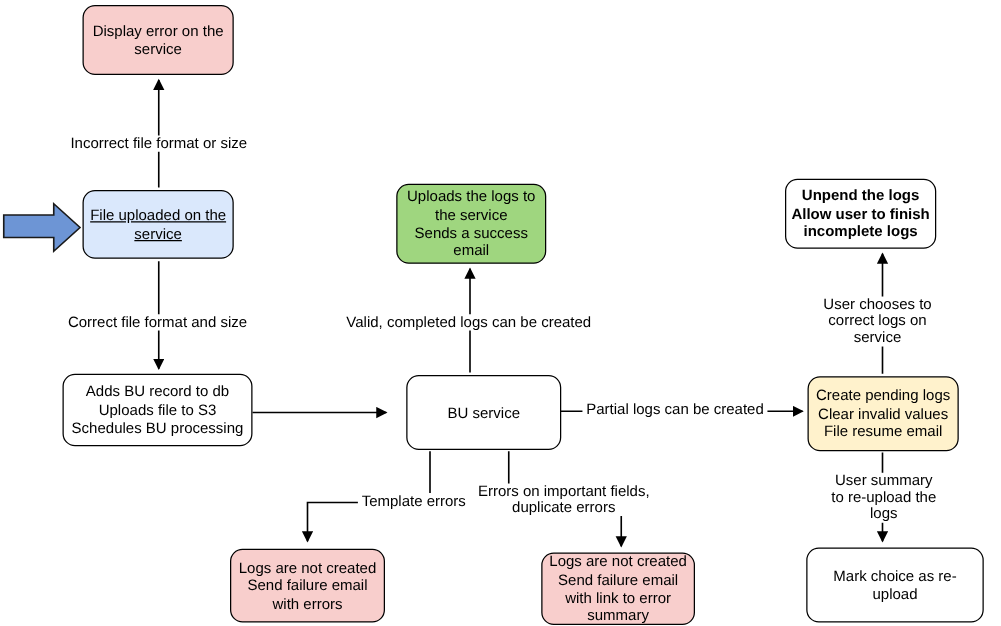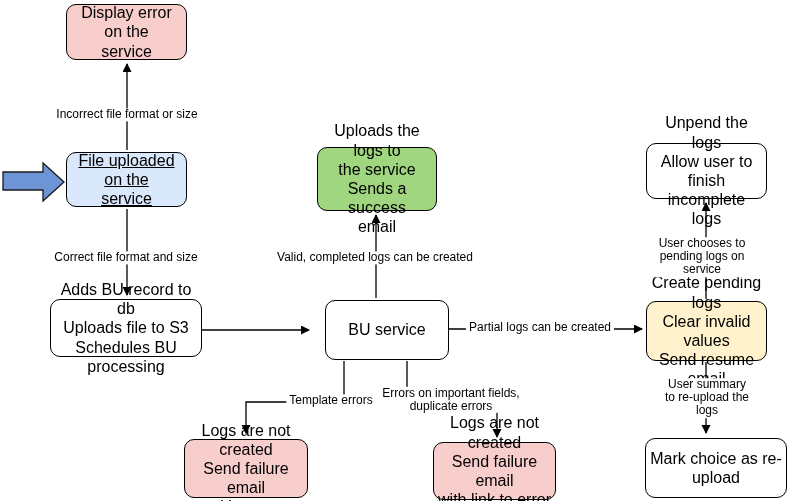--- a/index.html
+++ b/index.html
@@ -12,21 +12,21 @@
     color:#000;
   }
   #wires { position:absolute; left:0; top:0; width:801px; height:501px; }
   .node {
     position:absolute;
     box-sizing: border-box;
     border: 1.4px solid #000;
     border-radius: 10px;
     display:flex; align-items:center; justify-content:center;
     text-align:center;
-    font-size:16px; line-height:1.2;
+    font-size:12px; line-height:1.2;
     white-space: pre-line;
     padding: 2px 4px;
     background:#fff;
   }
   .pink   { background: var(--pink); }
   .blue   { background: var(--blue); text-decoration: underline; }
   .green  { background: var(--green); }
   .yellow { background: var(--yellow); }
   .white  { background: #ffffff; }
 
@@ -39,21 +39,21 @@
     text-align:center;
     padding: 0 3px;
   }
 
   
   #n-display-error { left:66px;  top:4px;   width:121px; height:56px; }
   #n-file-uploaded { left:66px;  top:152px; width:121px; height:55px; }
   #n-adds-bu       { left:50px;  top:299px; width:152px; height:58px; }
   #n-bu-service    { left:325px; top:300px; width:124px; height:60px; }
   #n-uploads-logs  { left:317px; top:147px; width:120px; height:64px; }
-  #n-unpend        { left:646px; top:143px; width:121px; height:56px; }
+  #n-unpend        { left:628px; top:143px; width:121px; height:56px;font-weight:bold; }
   #n-create-pending{ left:646px; top:301px; width:121px; height:60px; }
   #n-logs-errors   { left:184px; top:439px; width:124px; height:59px; }
   #n-logs-summary  { left:433px; top:442px; width:123px; height:58px; }
   #n-mark-choice   { left:645px; top:438px; width:142px; height:60px; }
 
   
   #l-incorrect    { left:127px; top:115px; }
   #l-correct      { left:126px; top:258px; }
   #l-valid        { left:375px; top:258px; }
   #l-partial      { left:540px; top:328px; }
@@ -103,37 +103,37 @@
 the service
 Sends a success
 email</div>
 
   <div class="node white" id="n-unpend">Unpend the logs
 Allow user to finish
 incomplete logs</div>
 
   <div class="node yellow" id="n-create-pending">Create pending logs
 Clear invalid values
-Send resume email</div>
+File resume email</div>
 
   <div class="node pink" id="n-logs-errors">Logs are not created
 Send failure email
 with errors</div>
 
   <div class="node pink" id="n-logs-summary">Logs are not created
 Send failure email
 with link to error
 summary</div>
 
   <div class="node white" id="n-mark-choice">Mark choice as re-
 upload</div>
 
   <div class="edge-label" id="l-correct">Correct file format and size</div>
   <div class="edge-label" id="l-incorrect">Incorrect file format or size</div>
   <div class="edge-label" id="l-valid">Valid, completed logs can be created</div>
   <div class="edge-label" id="l-partial">Partial logs can be created</div>
   <div class="edge-label" id="l-template">Template errors</div>
   <div class="edge-label" id="l-errfields">Errors on important fields,
 duplicate errors</div>
-  <div class="edge-label" id="l-usercorrect">User chooses to pending logs on service</div>
+  <div class="edge-label" id="l-usercorrect">User chooses to correct logs on service</div>
   <div class="edge-label" id="l-userreupload">User summary to re-upload the logs</div>
 
 </div>
 
 </body></html>

